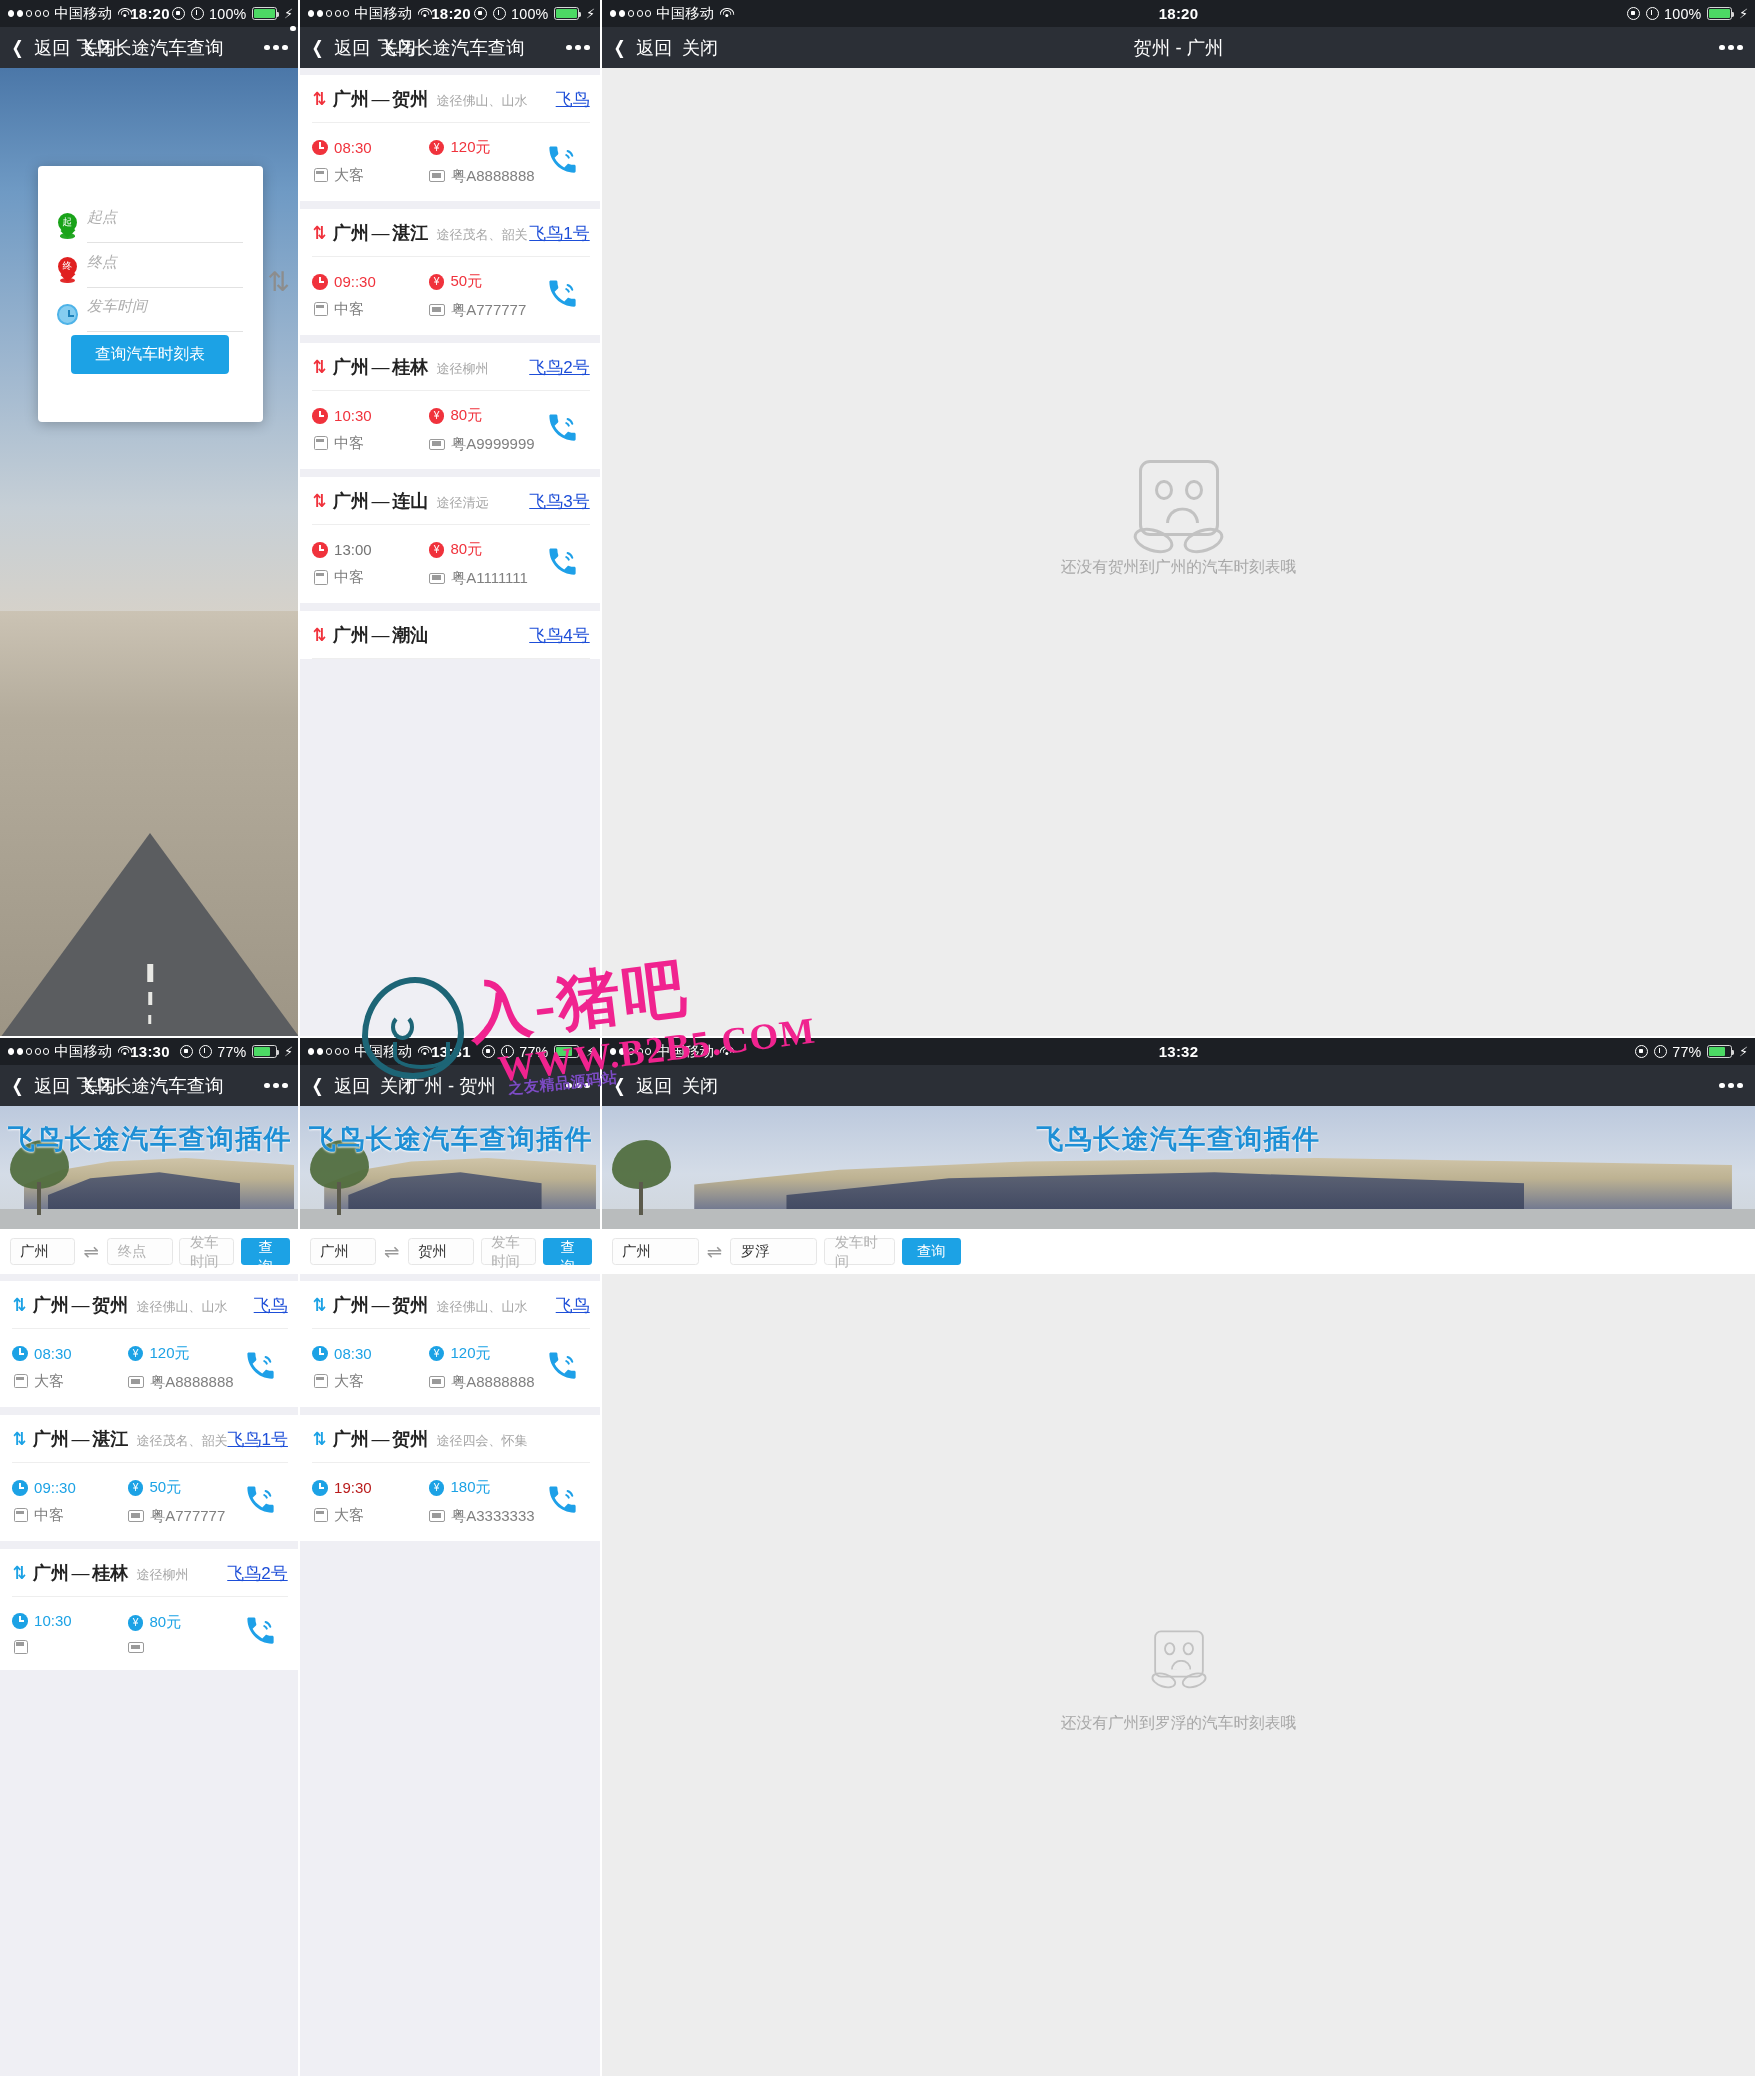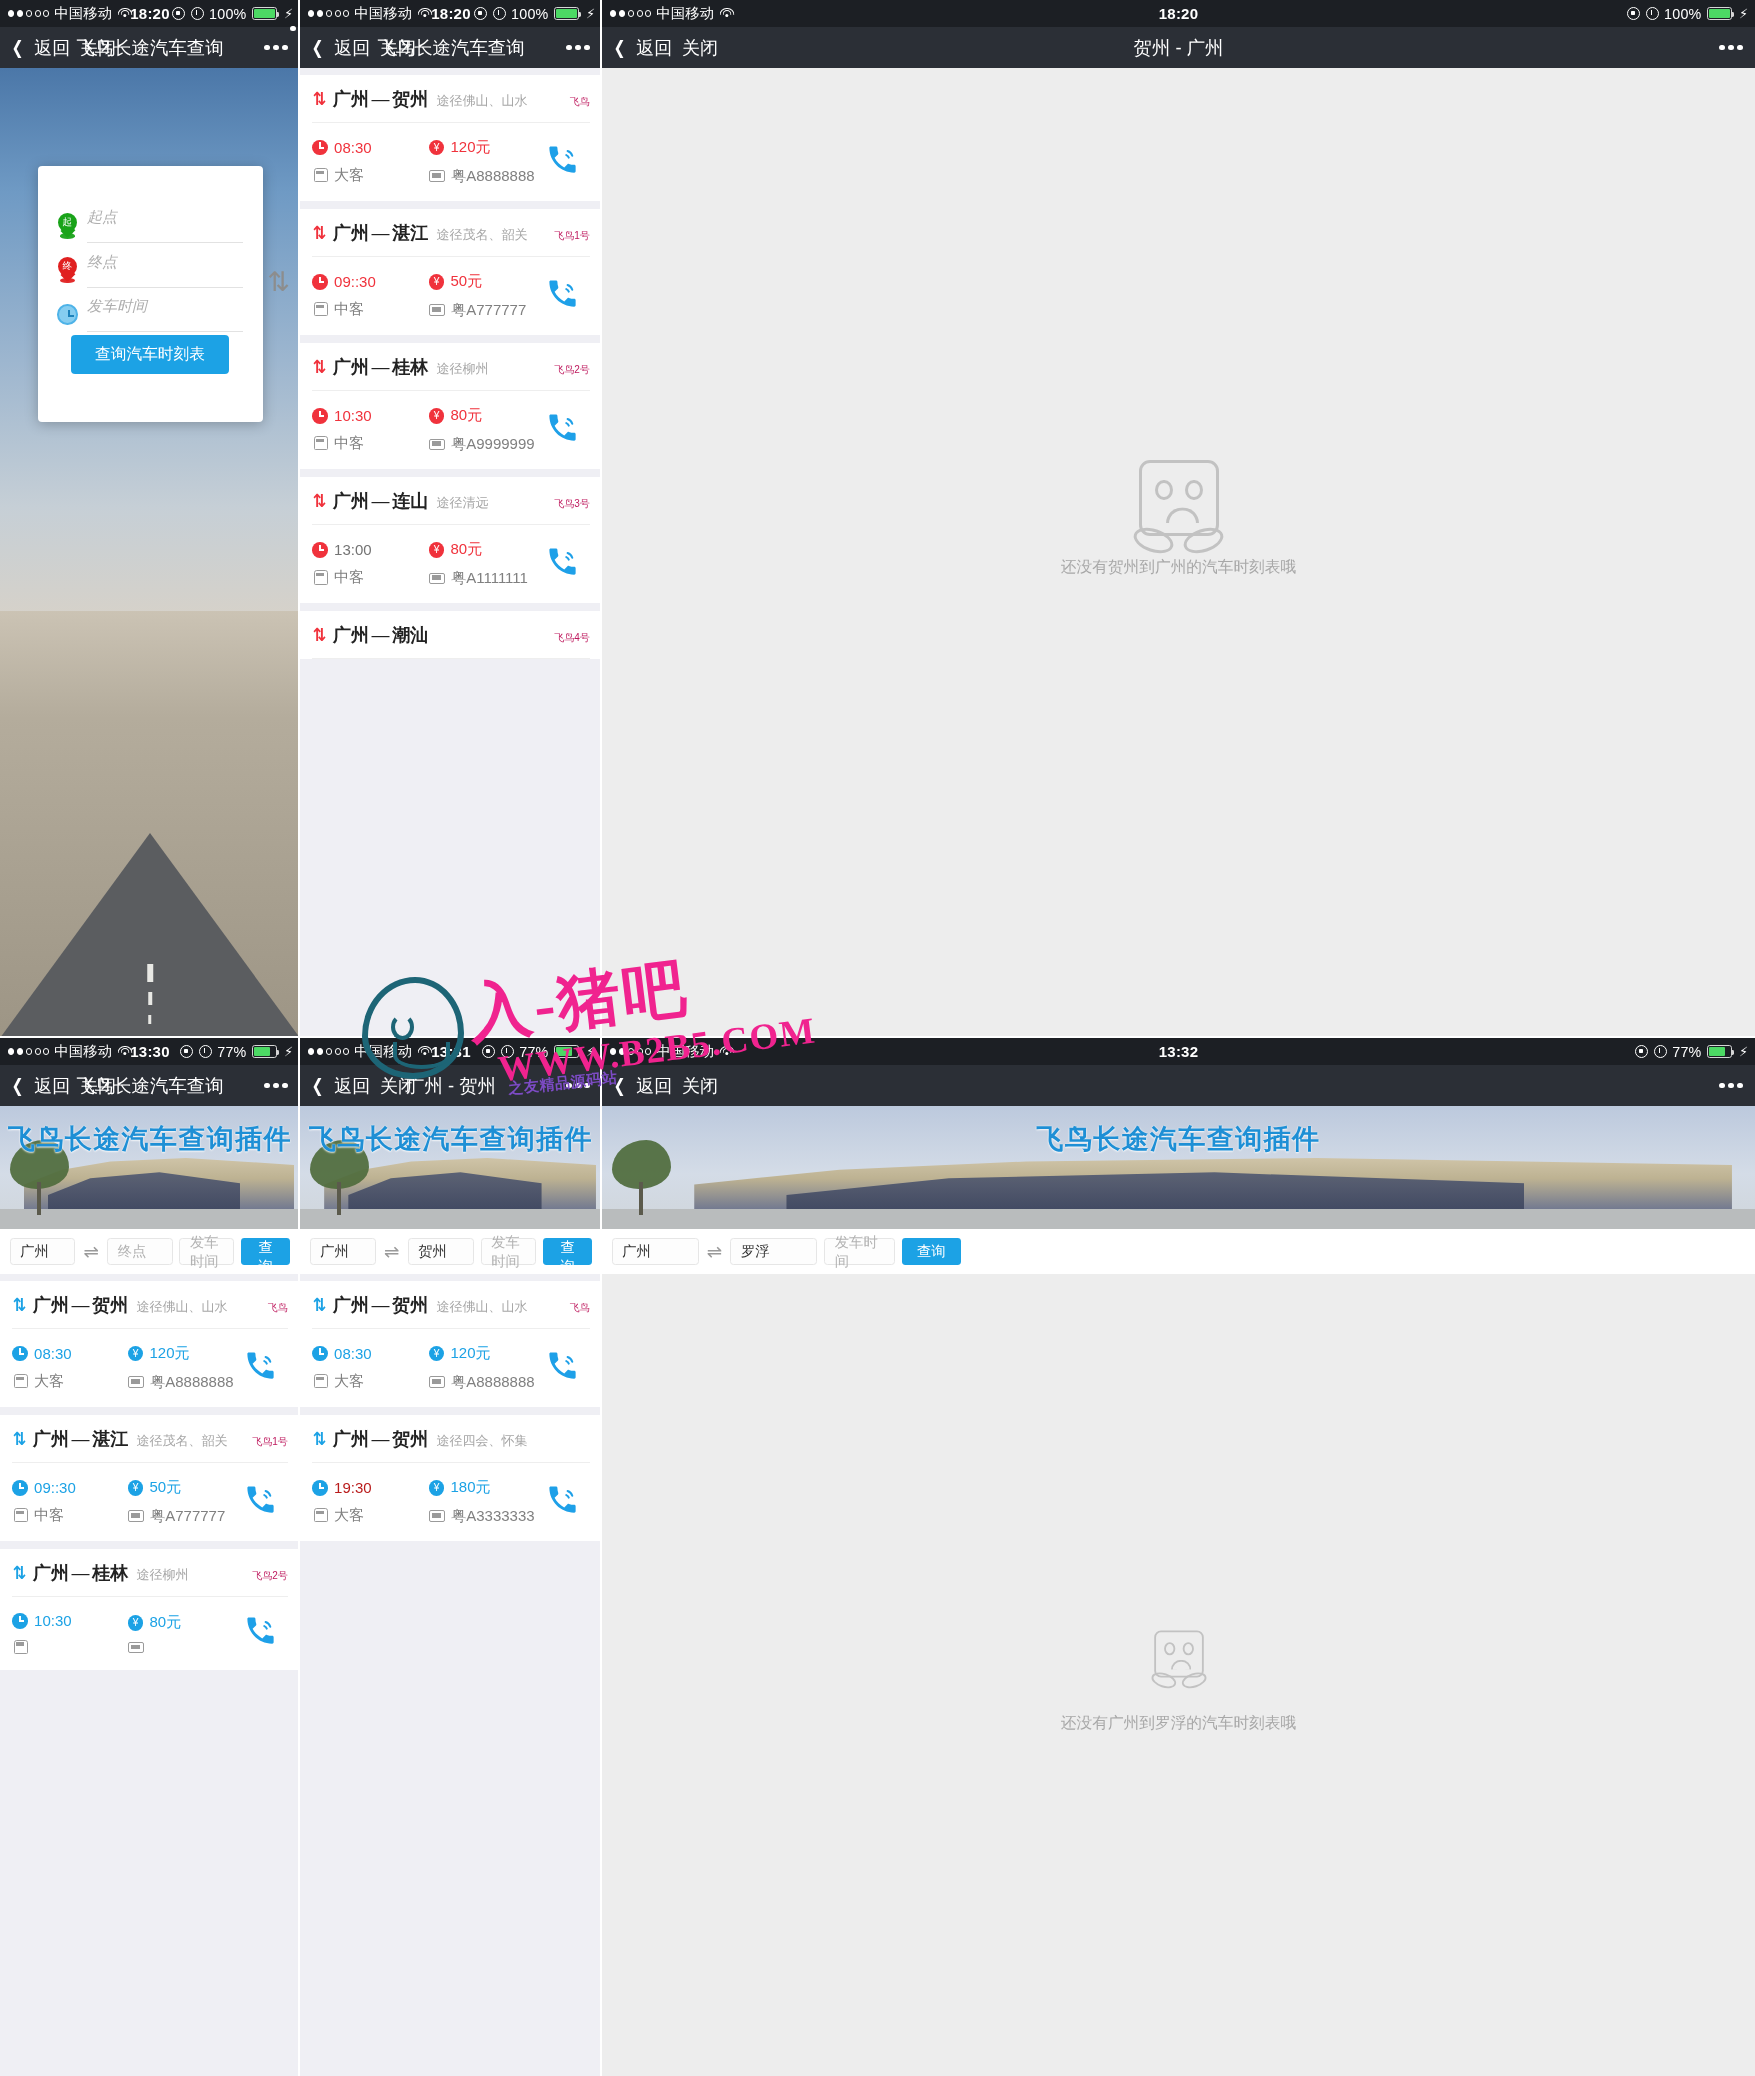--- a/index.html
+++ b/index.html
@@ -95,21 +95,21 @@
   }
 
   
   .listwrap{ position:absolute; left:0; right:0; top:68px; bottom:0; background:#efeff4; overflow:hidden; padding-top:6.8px; }
   .buscard{ background:#fff; margin:0 0 8.2px 0; padding:0 12.3px; }
   .bc-head{ display:flex; align-items:baseline; padding:12.3px 0 11px; border-bottom:0.7px solid #eee; }
   .wave{ font-size:18px; margin-right:5.5px; font-weight:bold; transform:scaleX(.9); display:inline-block; }
   .route{ font-size:18px; color:#222; font-weight:bold; white-space:nowrap; }
   .route .arrow{ font-weight:normal; margin:0 2.7px; }
   .via{ font-size:13px; color:#a6a6a6; margin-left:8.2px; white-space:nowrap; }
-  .brand{ margin-left:auto; font-size:10px; color:#be185d; white-space:nowrap; }
+  .brand{ margin-left:auto; font-size:17px; color:#1d4ed8; white-space:nowrap;text-decoration:underline; }
   .bc-body{ display:flex; align-items:center; padding:15px 0 15px; }
   .bc-col{ width:130px; }
   .bc-line{ display:flex; align-items:center; gap:6.1px; margin-bottom:9.6px; font-size:15px; }
   .bc-line:last-child{ margin-bottom:0; }
   .ic-clock{ width:15.7px;height:15.7px;border-radius:50%; position:relative; flex:none; }
   .ic-clock:before{ content:""; position:absolute; left:7px; top:2.7px; width:1.4px;height:5.5px;background:#fff; }
   .ic-clock:after{ content:""; position:absolute; left:7px; top:7.5px; width:4.8px;height:1.4px;background:#fff; }
   .ic-yuan{ width:15.7px;height:15.7px;border-radius:50%; position:relative; flex:none; color:#fff;
       font-size:10.2px; line-height:15.7px; text-align:center; }
   .ic-bus{ width:15.7px;height:15.7px; flex:none; position:relative; }

